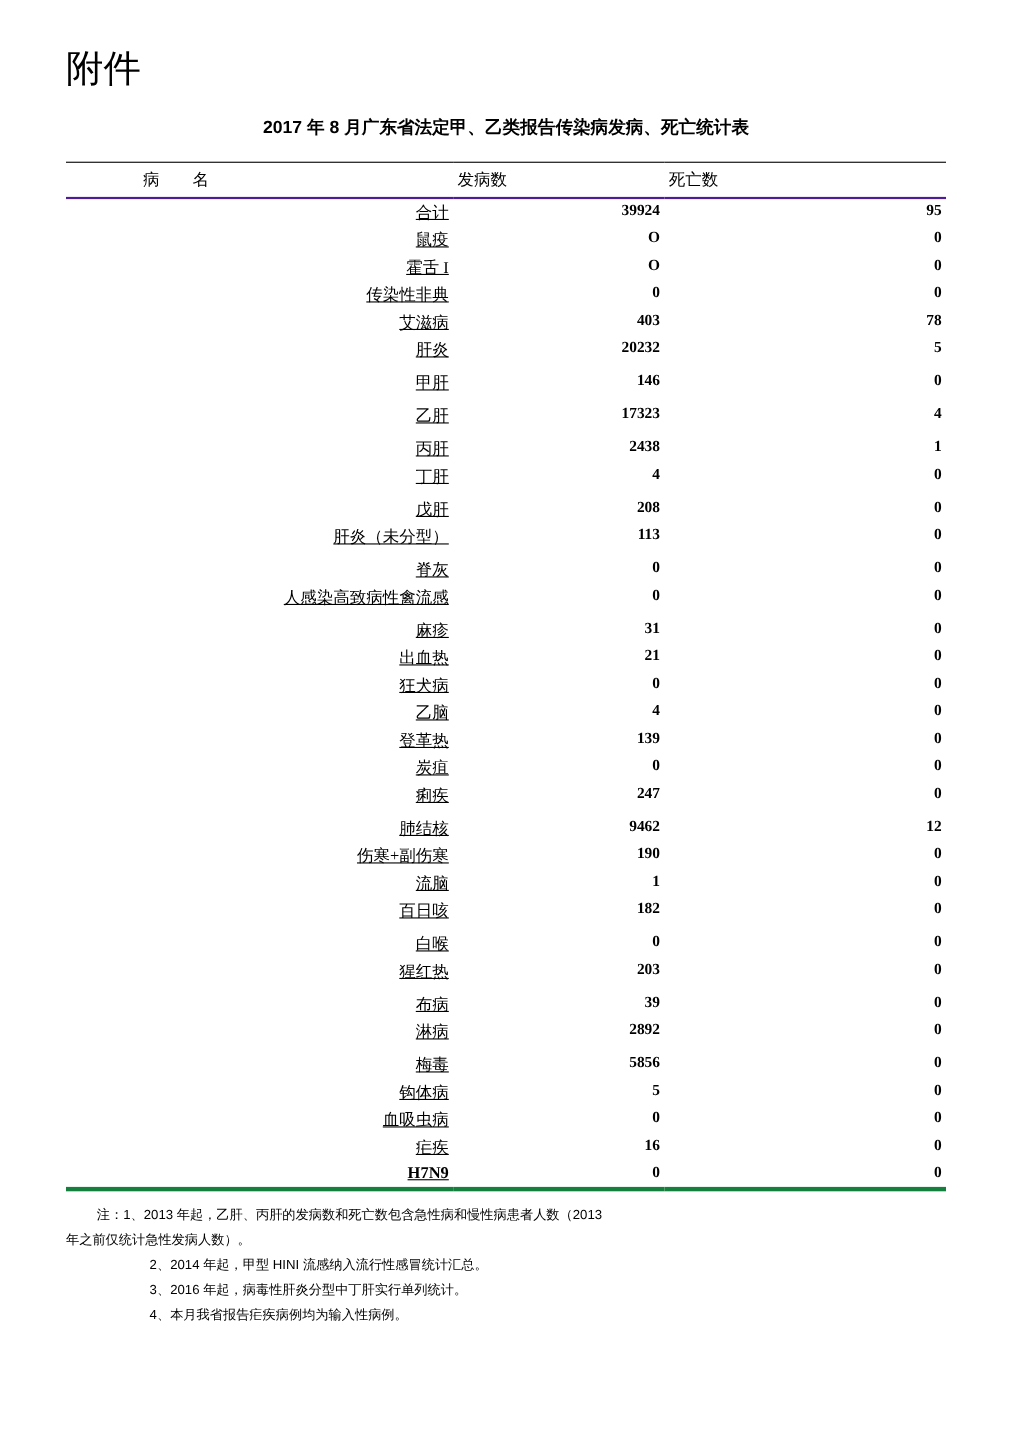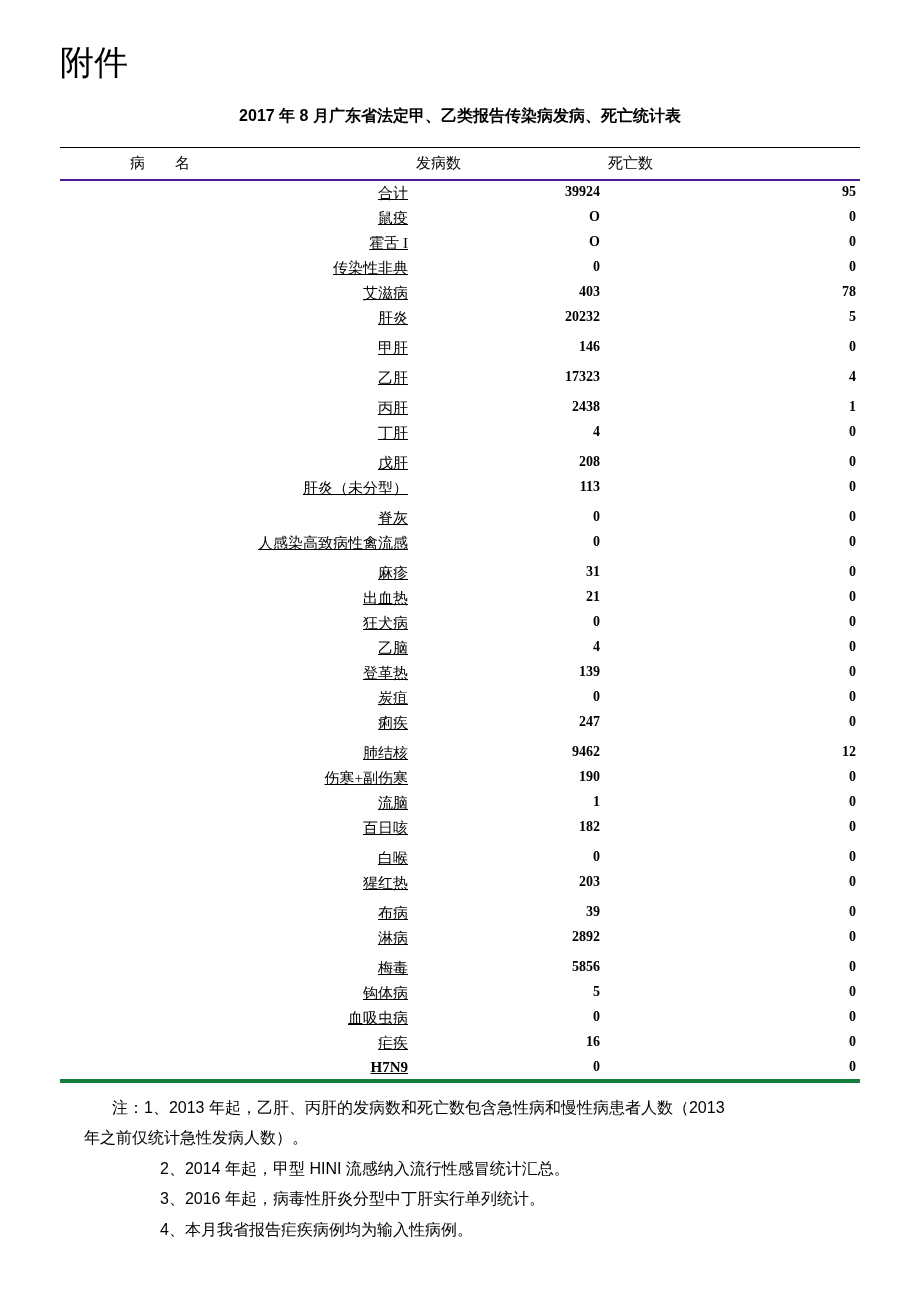--- a/index.html
+++ b/index.html
@@ -66,23 +66,22 @@
     font-family: "Times New Roman", serif;
     font-weight: bold;
     font-size: 14px;
   }
   col.c1 { width: 44%; }
   col.c2 { width: 24%; }
   col.c3 { width: 32%; }
   .notes {
     margin-top: 10px;
     font-family: "Microsoft YaHei", "SimHei", sans-serif;
-    font-size: 16px;
+    font-size: 12px;
     line-height: 1.9;
-    margin-left: 24px;
   }
   .notes .line {
     text-indent: 0;
   }
   .notes .lead {
     padding-left: 28px;
   }
   .notes .sub {
     padding-left: 76px;
   }

